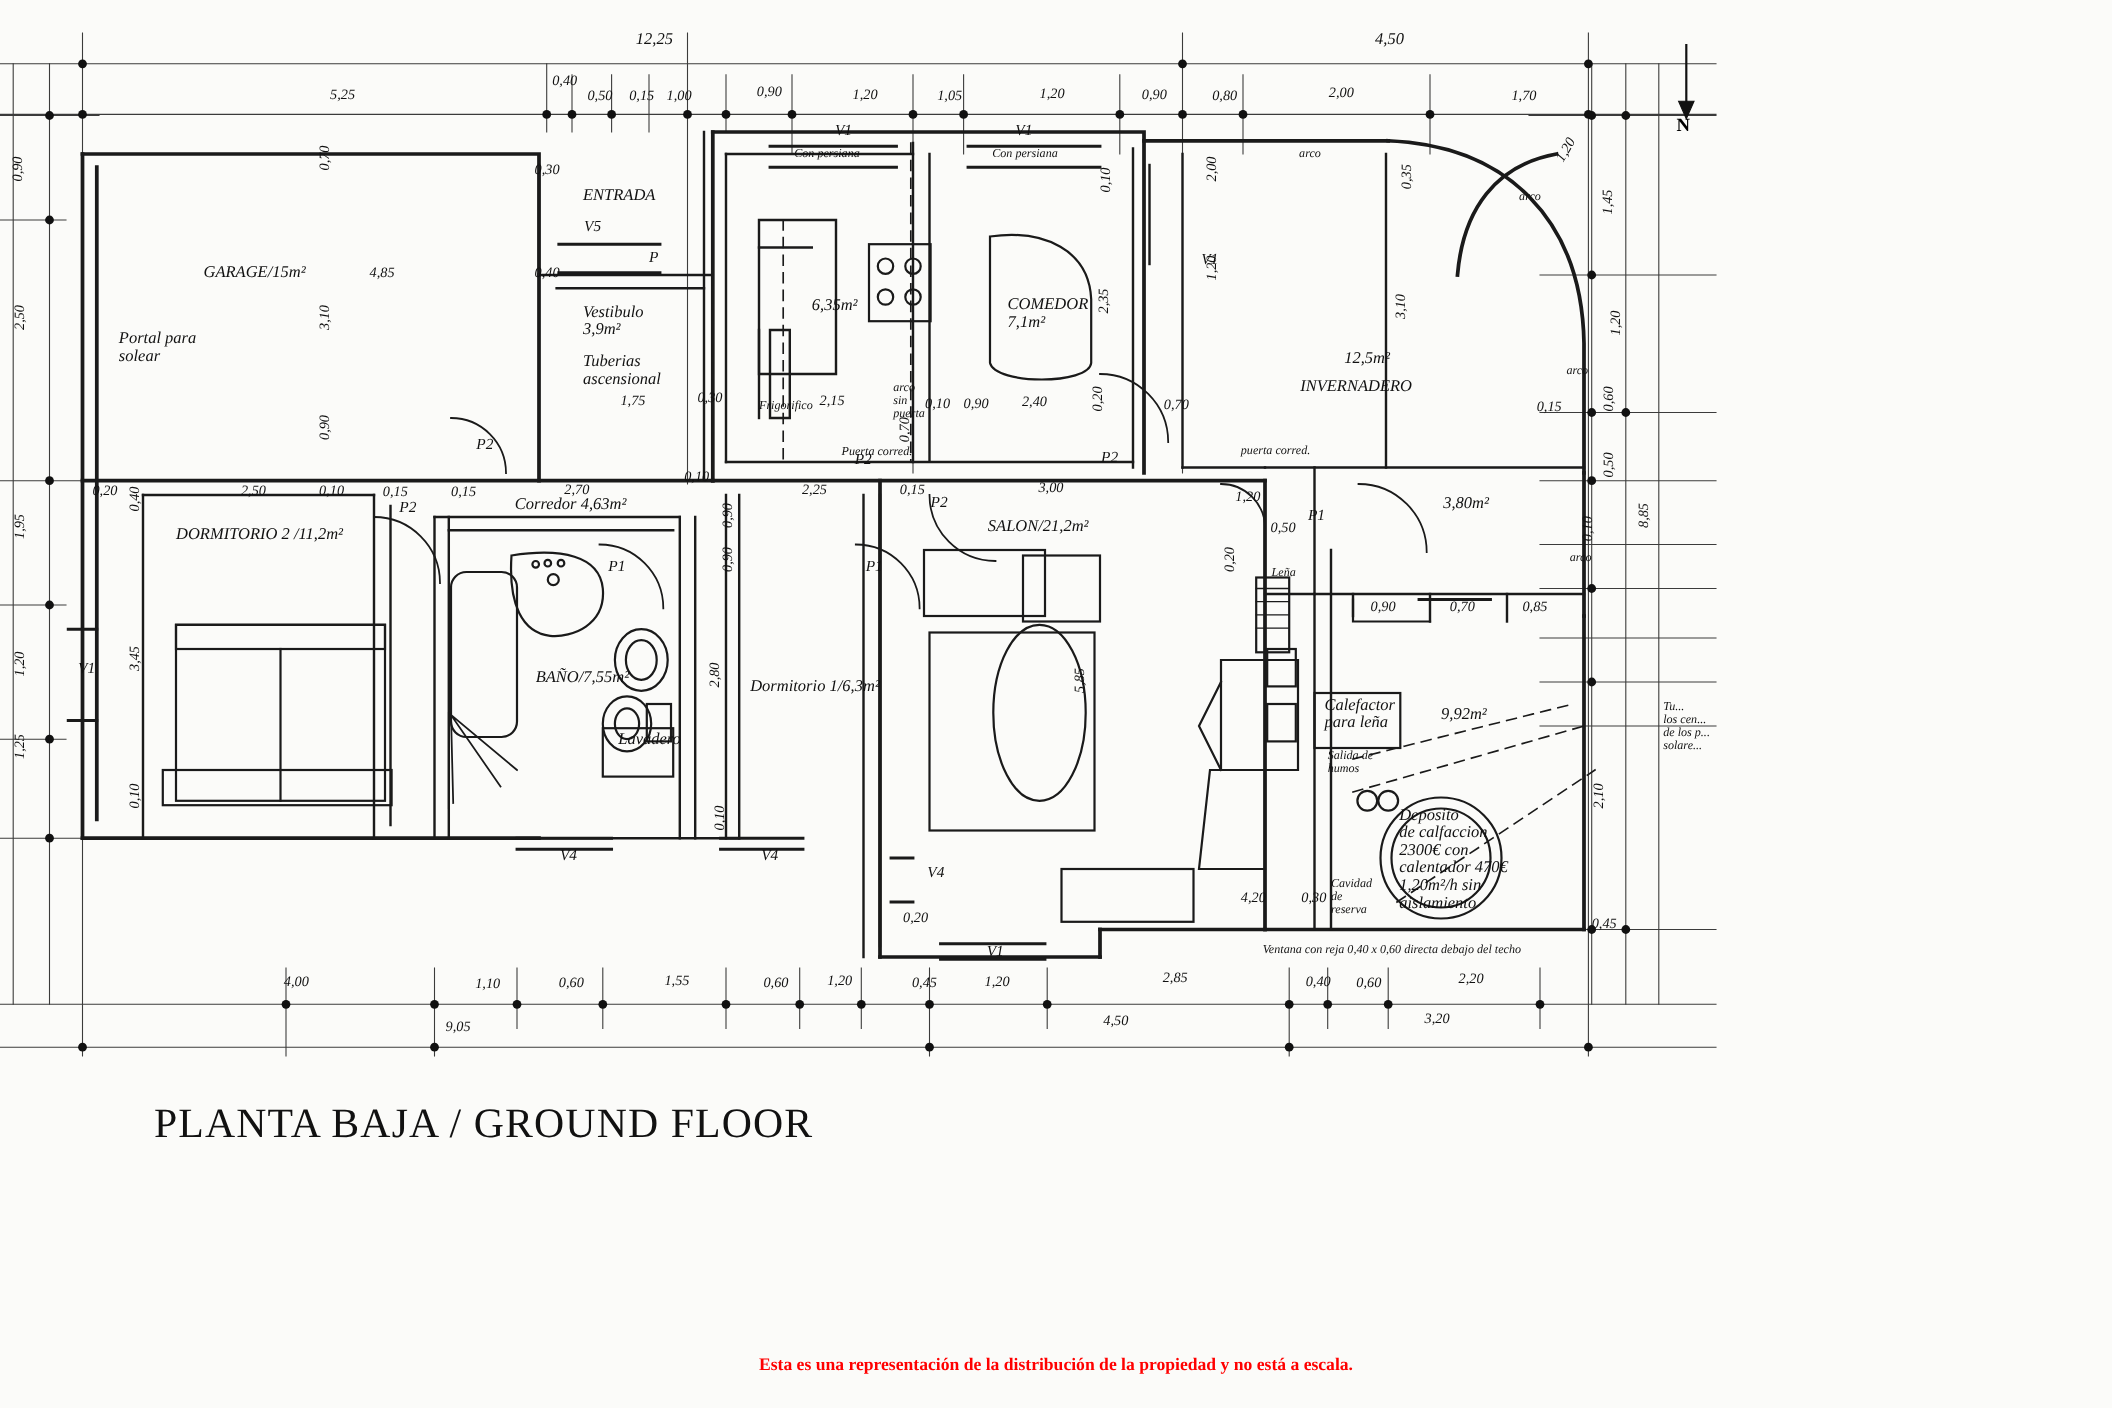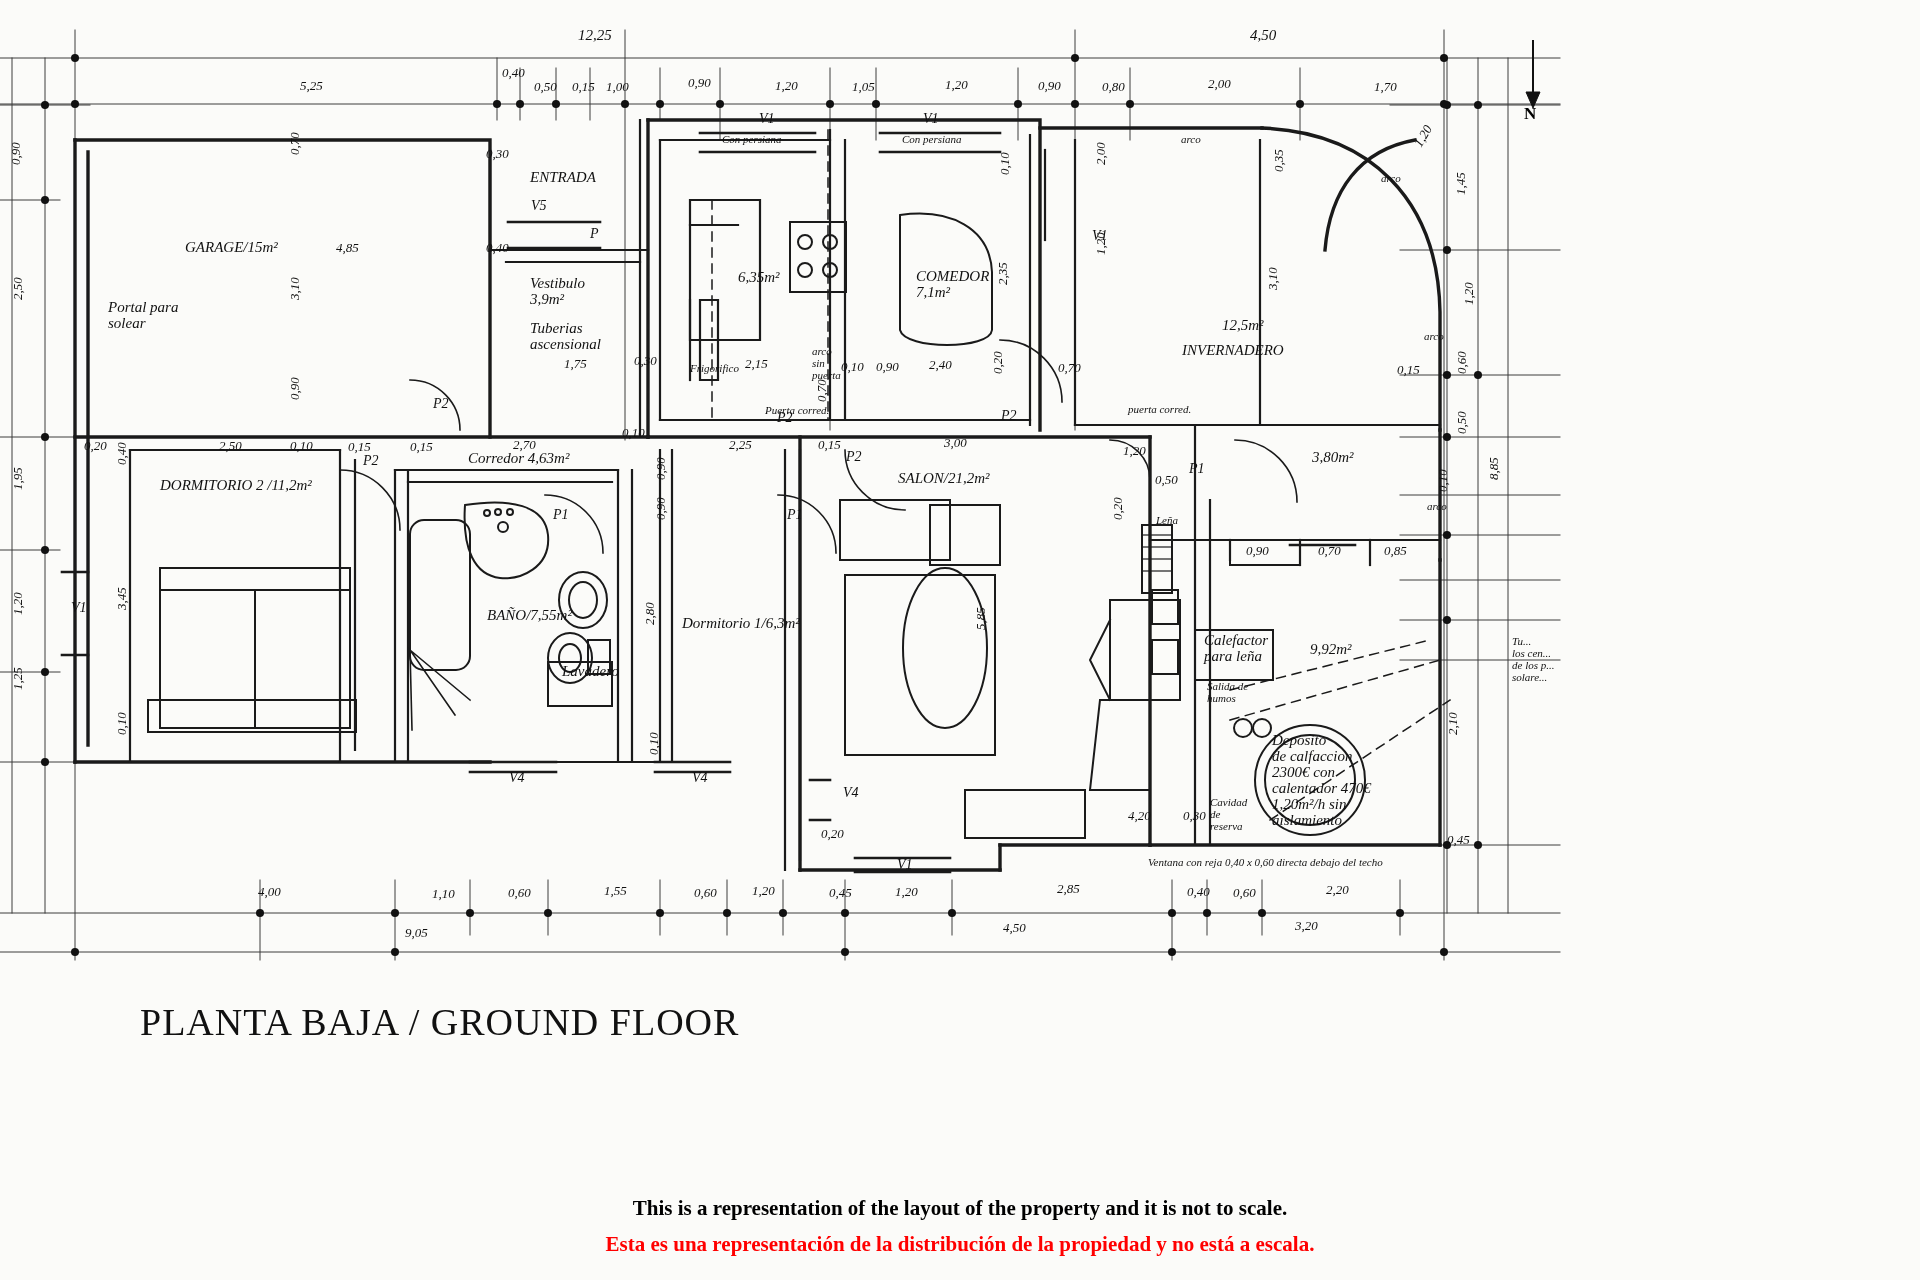--- a/index.html
+++ b/index.html
@@ -1,21 +1,21 @@
 <!DOCTYPE html>
 <html><head>
 <meta charset="utf-8">
 <style>
   html,body{margin:0;padding:0;background:#ffffff;}
   body{width:1920px;height:1280px;overflow:hidden;font-family:"Liberation Sans",sans-serif;}
   #stage{position:relative;width:1920px;height:1280px;background:#fbfbf9;}
   #plan{position:absolute;left:0;top:0;width:1920px;height:1280px;}
   .cap{position:absolute;left:0;width:1920px;text-align:center;font-weight:bold;font-family:"Liberation Serif",serif;}
   #cap-en{top:1196px;font-size:21px;color:#000;}
-  #cap-es{top:1232px;font-size:21px;color:#ff0000;}
+  #cap-es{top:1232px;font-size:16px;color:#ff0000;}
   #title{position:absolute;left:140px;top:1000px;font-size:38px;letter-spacing:1px;color:#111;
          font-family:Liberation Serif, serif;font-weight:400;}
   svg text{font-family:"Liberation Serif",serif;}
 </style>
 </head>
 <body>
 
 <div id="stage">
 
   <svg id="plan" viewBox="0 0 1920 1280">
@@ -464,16 +464,15 @@
         <text x="985" y="630" font-style="italic" font-size="13" transform="rotate(-90 985 630)"><tspan x="985" dy="0">5,85</tspan></text>
         <text x="1457" y="735" font-style="italic" font-size="13" transform="rotate(-90 1457 735)"><tspan x="1457" dy="0">2,10</tspan></text>
         <text x="826" y="402" font-style="italic" font-size="13" transform="rotate(-90 826 402)"><tspan x="826" dy="0">0,70</tspan></text>
         <text x="1128" y="820" font-style="italic" font-size="13"><tspan x="1128" dy="0">4,20</tspan></text>
         <text x="1183" y="820" font-style="italic" font-size="13"><tspan x="1183" dy="0">0,30</tspan></text>
         <text x="821" y="838" font-style="italic" font-size="13"><tspan x="821" dy="0">0,20</tspan></text>
       </g>
   </svg>
 
   <div id="title">PLANTA BAJA  /  GROUND FLOOR</div>
-  <div class="cap" id="cap-en">This is a representation of the layout of the property and it is not to scale.</div>
   <div class="cap" id="cap-es">Esta es una representación de la distribución de la propiedad y no está a escala.</div>
   <div style="position:absolute;left:1524px;top:104px;font-size:17px;font-weight:bold;font-family:'Liberation Serif',serif">N</div>
 </div>
 
 </body></html>

